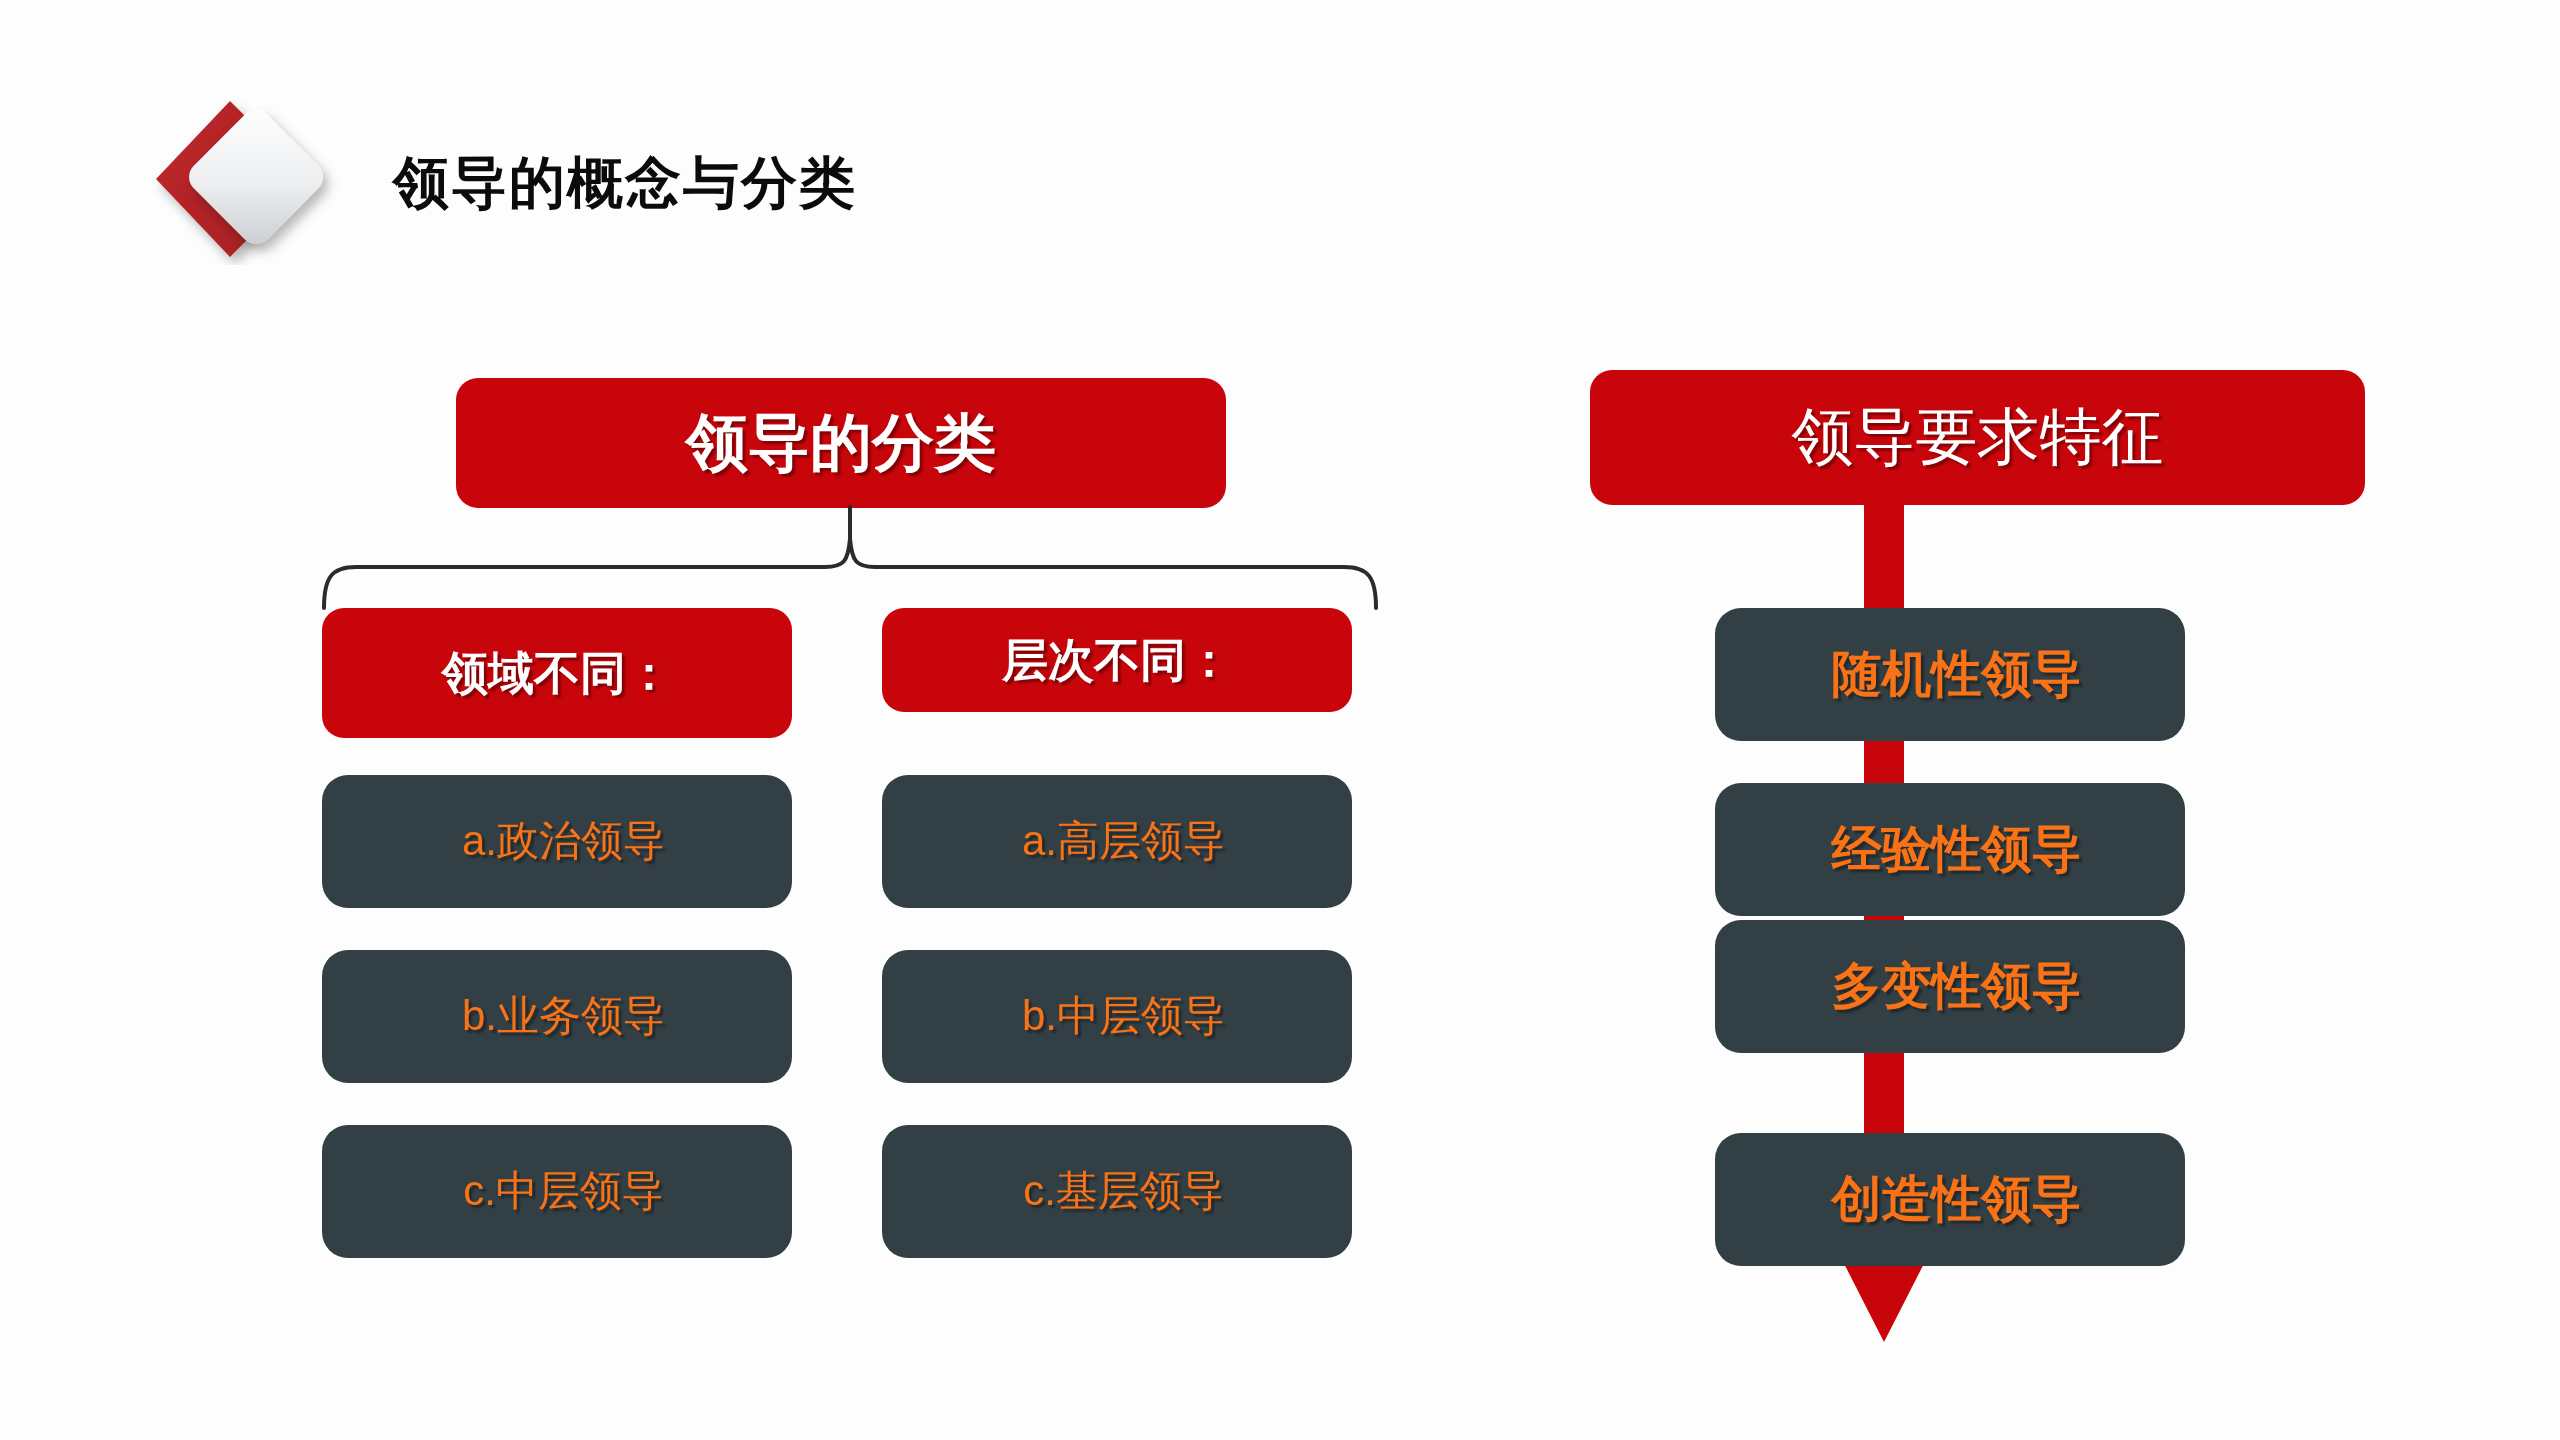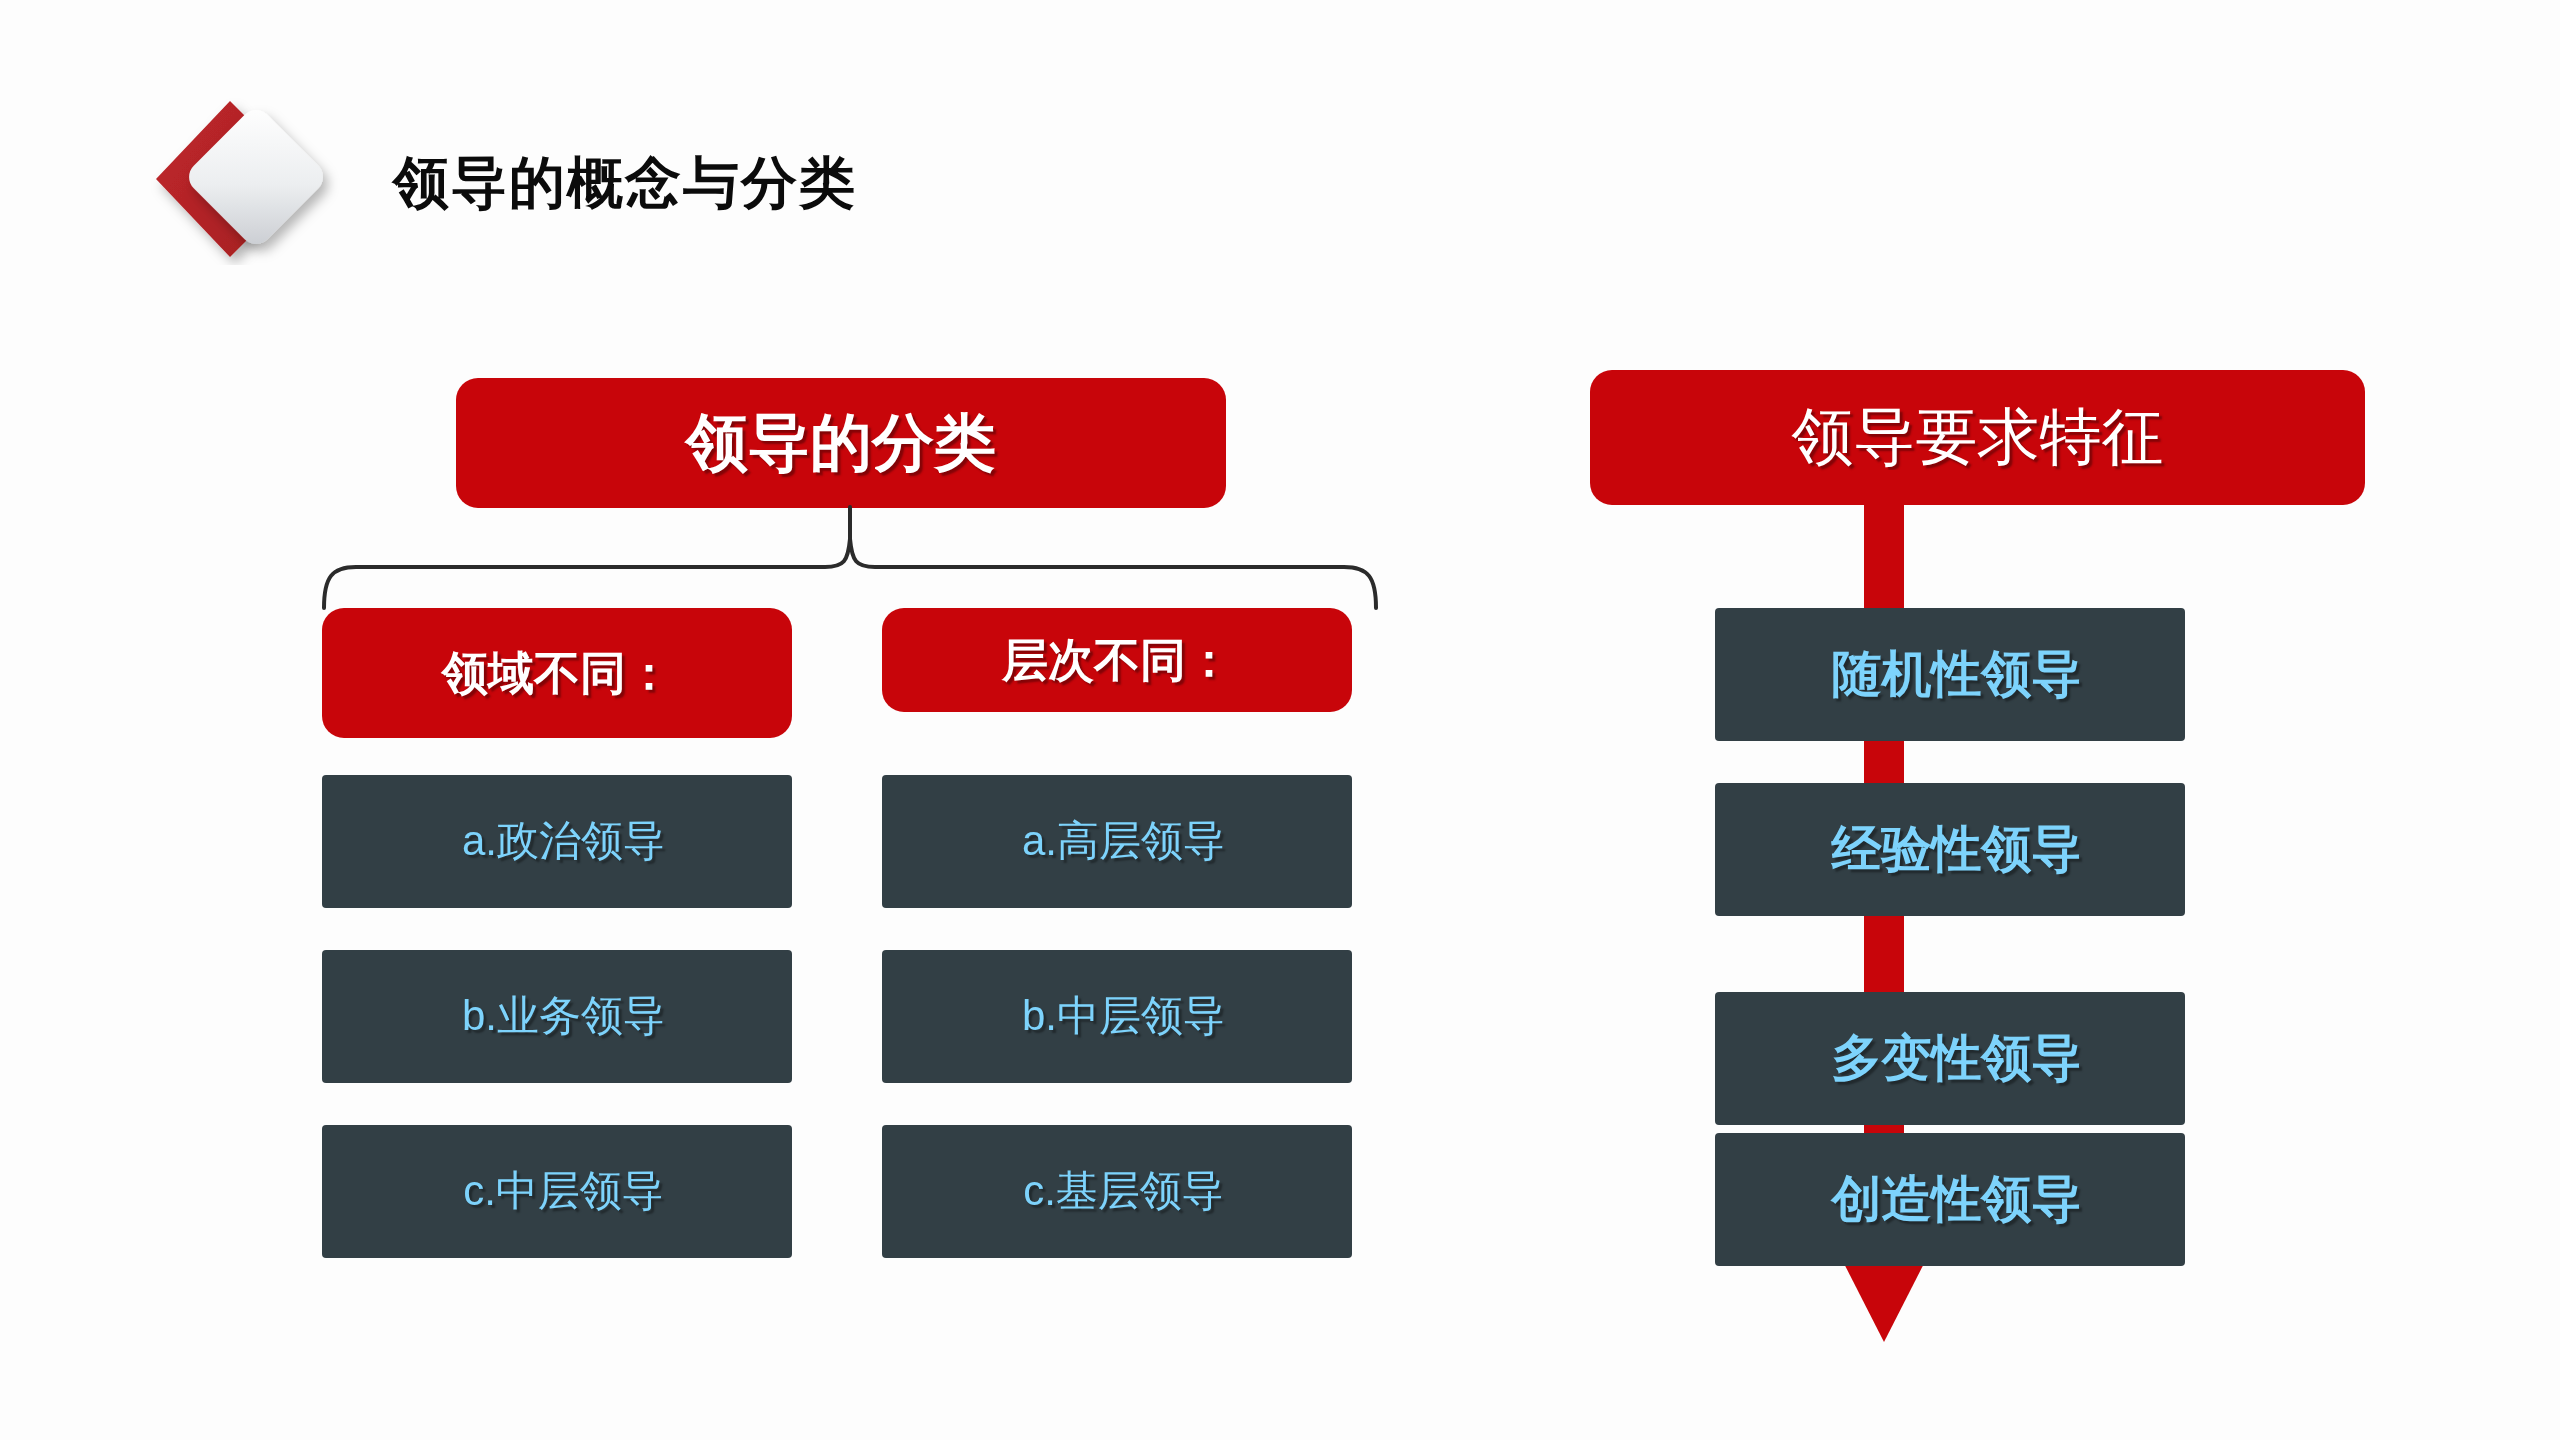--- a/index.html
+++ b/index.html
@@ -62,22 +62,22 @@
     text-align: center;
     line-height: 1.1;
   }
   .pill.red {
     background: #c8050a;
     color: #ffffff;
     border-radius: 22px;
   }
   .pill.dark {
     background: #323f45;
-    color: #7dd3fc;
-    border-radius: 4px;
+    color: #f97316;
+    border-radius: 26px;
     padding-left: 13px;
   }
 
   .shadow-text {
     text-shadow: 3px 3px 2px rgba(0,0,0,0.35);
   }
 
   
   .left-panel { position: absolute; left: 0; top: 0; width: 1460px; height: 1440px; }
 
@@ -134,21 +134,21 @@
   .feature-box {
     left: 255px;
     width: 470px;
     height: 133px;
     font-size: 50px;
     font-weight: bold;
     z-index: 2;
   }
   .f-row-1 { top: 608px; }
   .f-row-2 { top: 783px; }
-  .f-row-3 { top: 992px; }
+  .f-row-3 { top: 920px; }
   .f-row-4 { top: 1133px; }
 </style>
 </head>
 <body>
 
 <div class="slide">
 
   <div class="header">
 
     <div class="logo">

